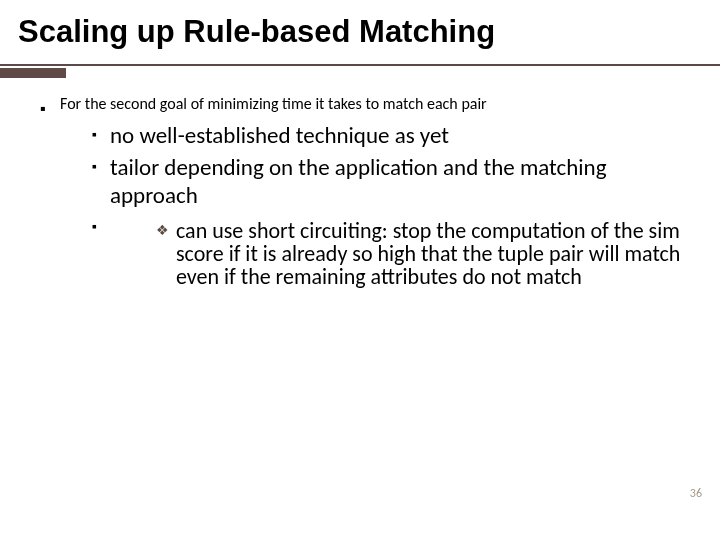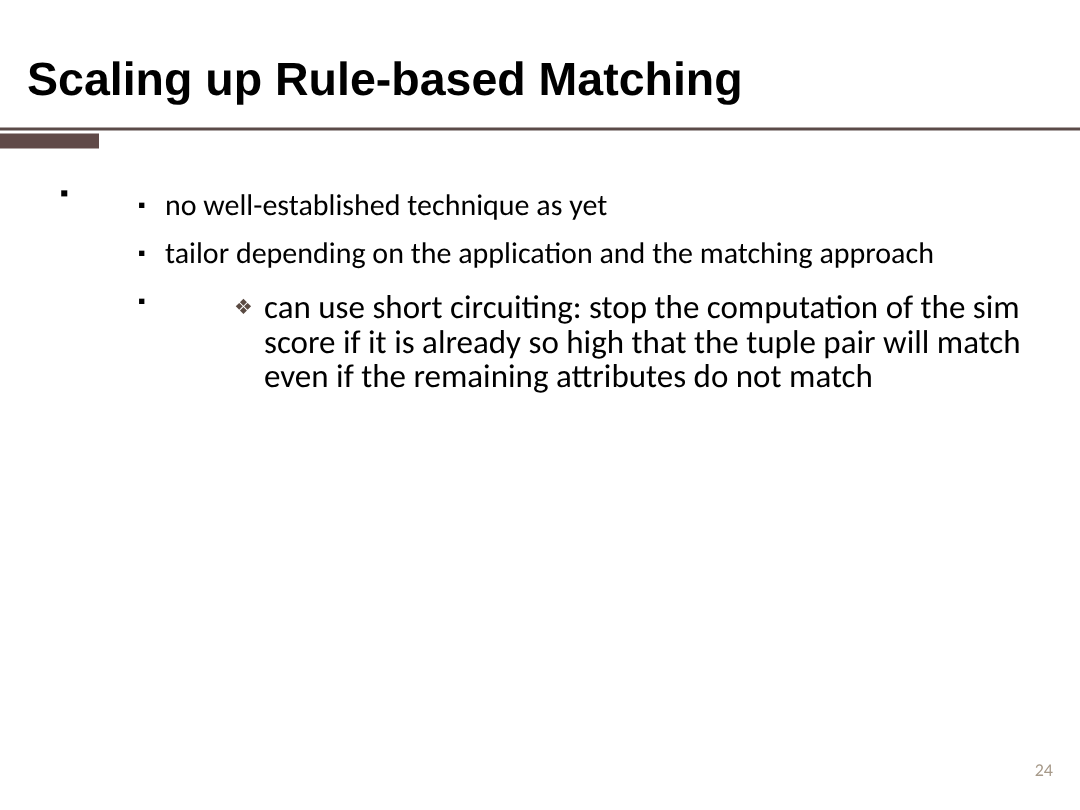--- a/index.html
+++ b/index.html
@@ -11,21 +11,20 @@
     font-family: Calibri, "Segoe UI", Arial, sans-serif;
     color: #000;
     overflow: hidden;
     position: relative;
   }
   .slide {
     width: 720px;
     height: 512px;
     position: relative;
     box-sizing: border-box;
-    margin-top: 21px;
   }
   .title {
     font-family: "Gill Sans MT", "Gill Sans", "Trebuchet MS", Arial, sans-serif;
     font-weight: bold;
     font-size: 31px;
     color: #000;
     padding: 14px 0 8px 18px;
     letter-spacing: 0px;
   }
   .rule-group {
@@ -66,21 +65,21 @@
   .l2 { padding-left: 32px; margin-top: 8px; }
   .l2 > li { margin-bottom: 4px; }
   .l2 > li > .bullet {
     flex: 0 0 auto;
     width: 18px;
     font-size: 14px;
     line-height: 28px;
     color: #000;
   }
   .l2 > li > .txt {
-    font-size: 20px;
+    font-size: 23px;
     line-height: 28px;
   }
 
   .l3 { padding-left: 46px; margin-top: 6px; }
   .l3 > li { margin-bottom: 4px; }
   .l3 > li > .bullet {
     flex: 0 0 auto;
     width: 20px;
     font-size: 14px;
     line-height: 23px;
@@ -109,20 +108,21 @@
   <div class="rule-group">
     <div class="rule-line"></div>
     <div class="rule-accent"></div>
   </div>
 
   <div class="content">
     <ul class="l1">
       <li>
         <span class="bullet">▪</span>
         <div style="flex:1">
+          <span class="txt">For the second goal of minimizing time it takes to match each pair</span>
           <ul class="l2">
             <li>
               <span class="bullet">▪</span>
               <span class="txt">no well-established technique as yet</span>
             </li>
             <li>
               <span class="bullet">▪</span>
               <span class="txt">tailor depending on the application and the matching approach</span>
             </li>
             <li>
@@ -135,14 +135,14 @@
                   </li>
                 </ul>
               </div>
             </li>
           </ul>
         </div>
       </li>
     </ul>
   </div>
 
-  <div class="pagenum">24</div>
+  <div class="pagenum">36</div>
 </div>
 
 </body></html>

